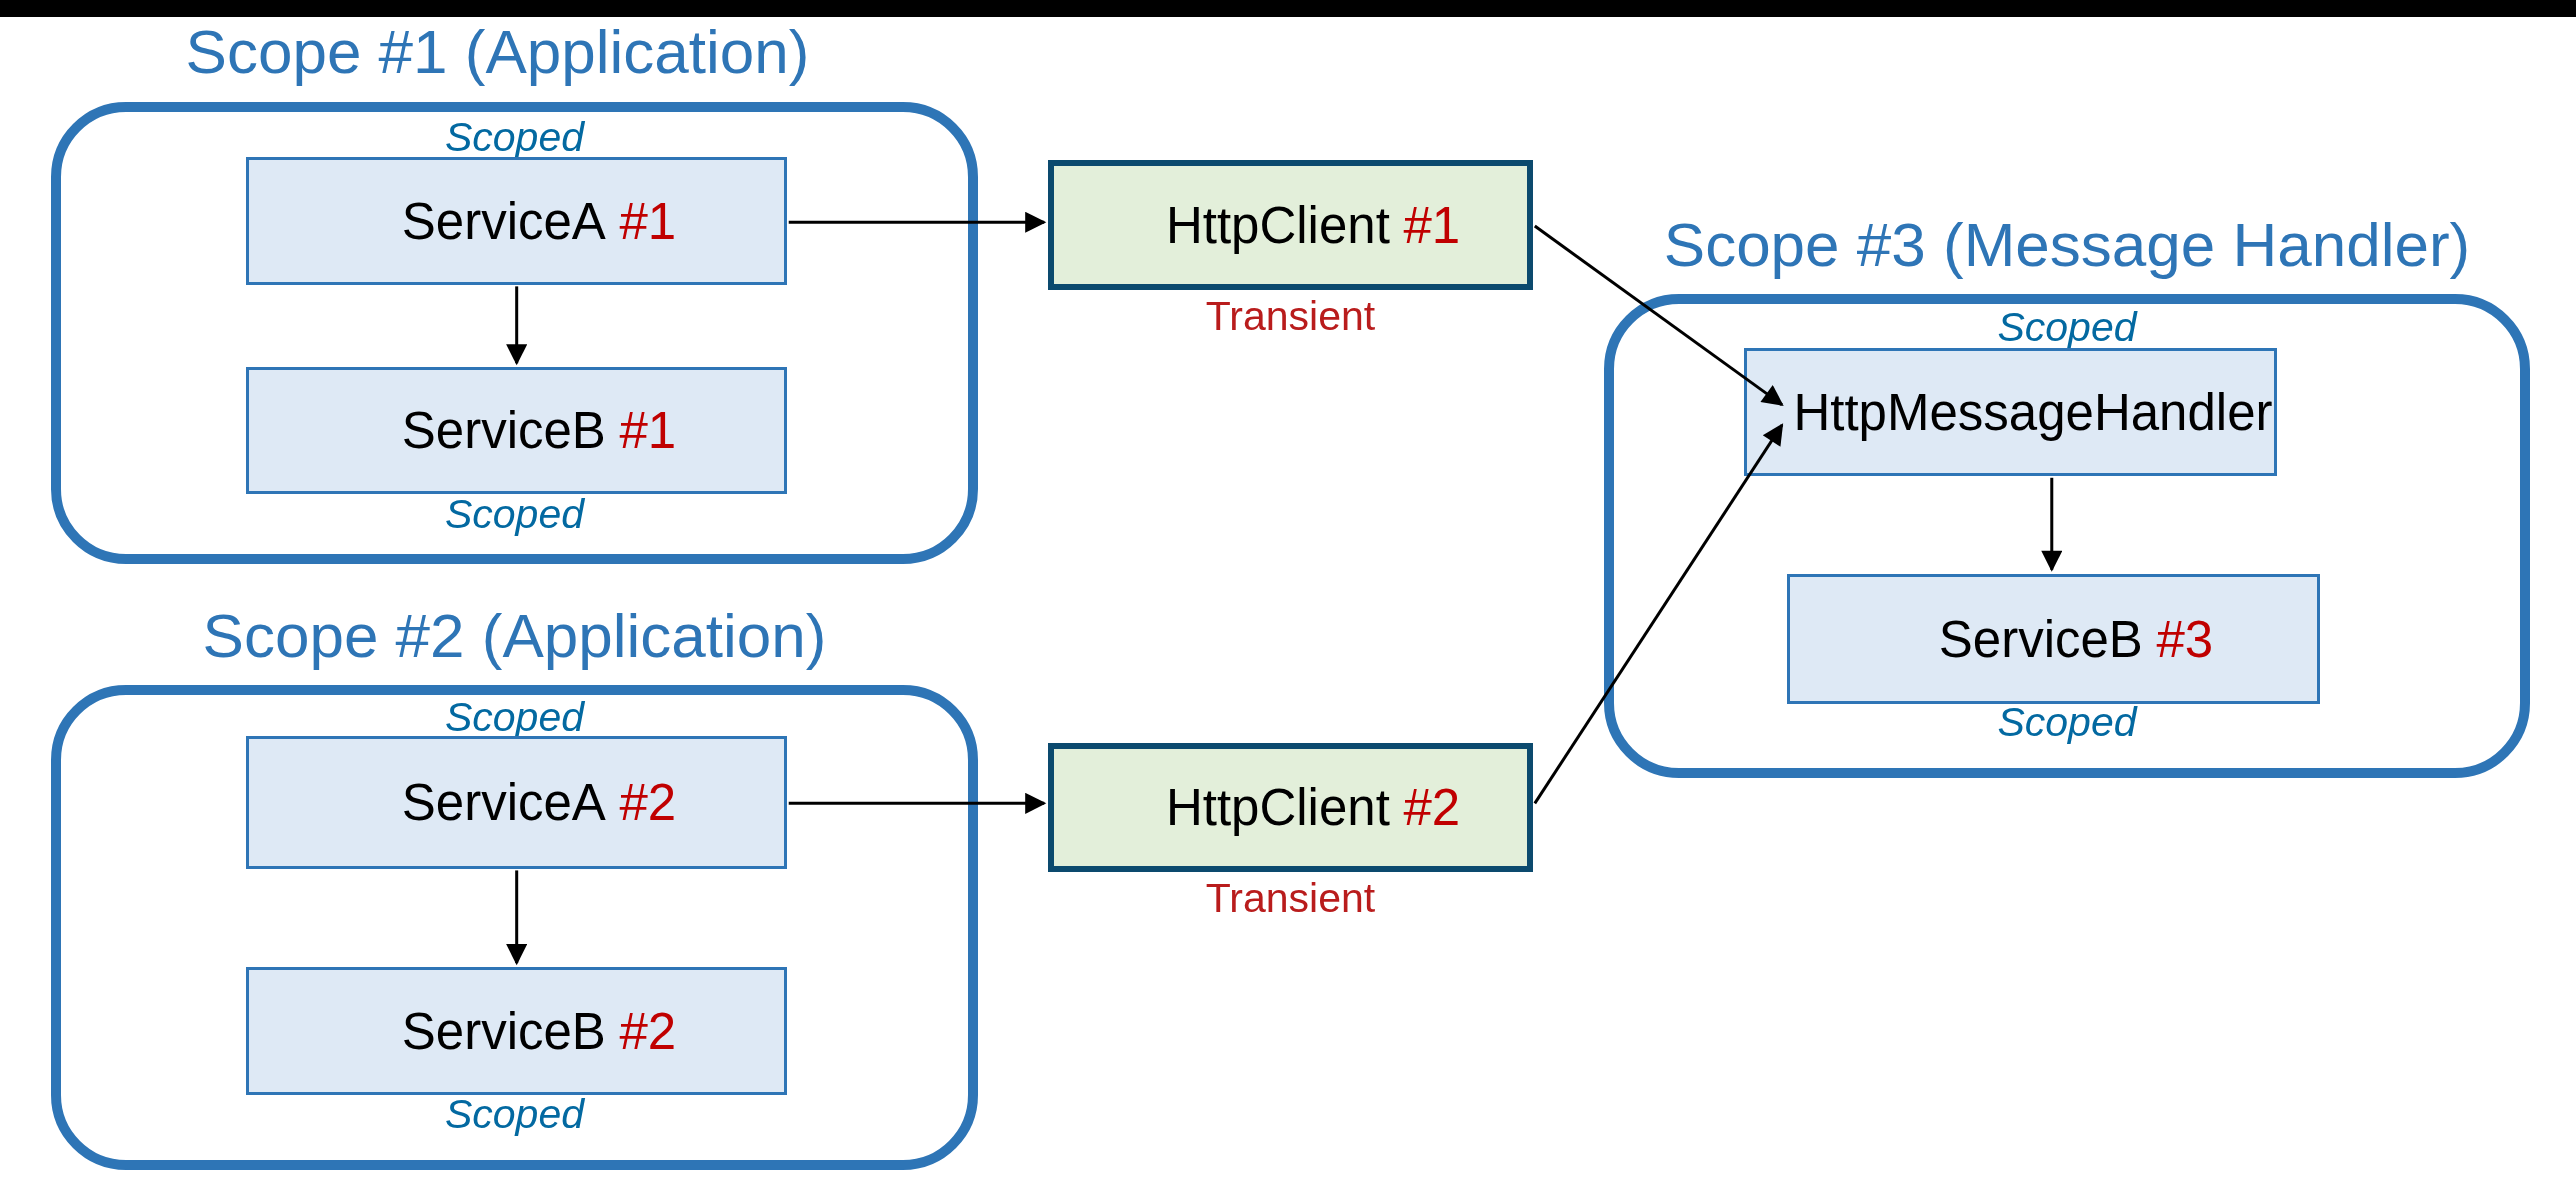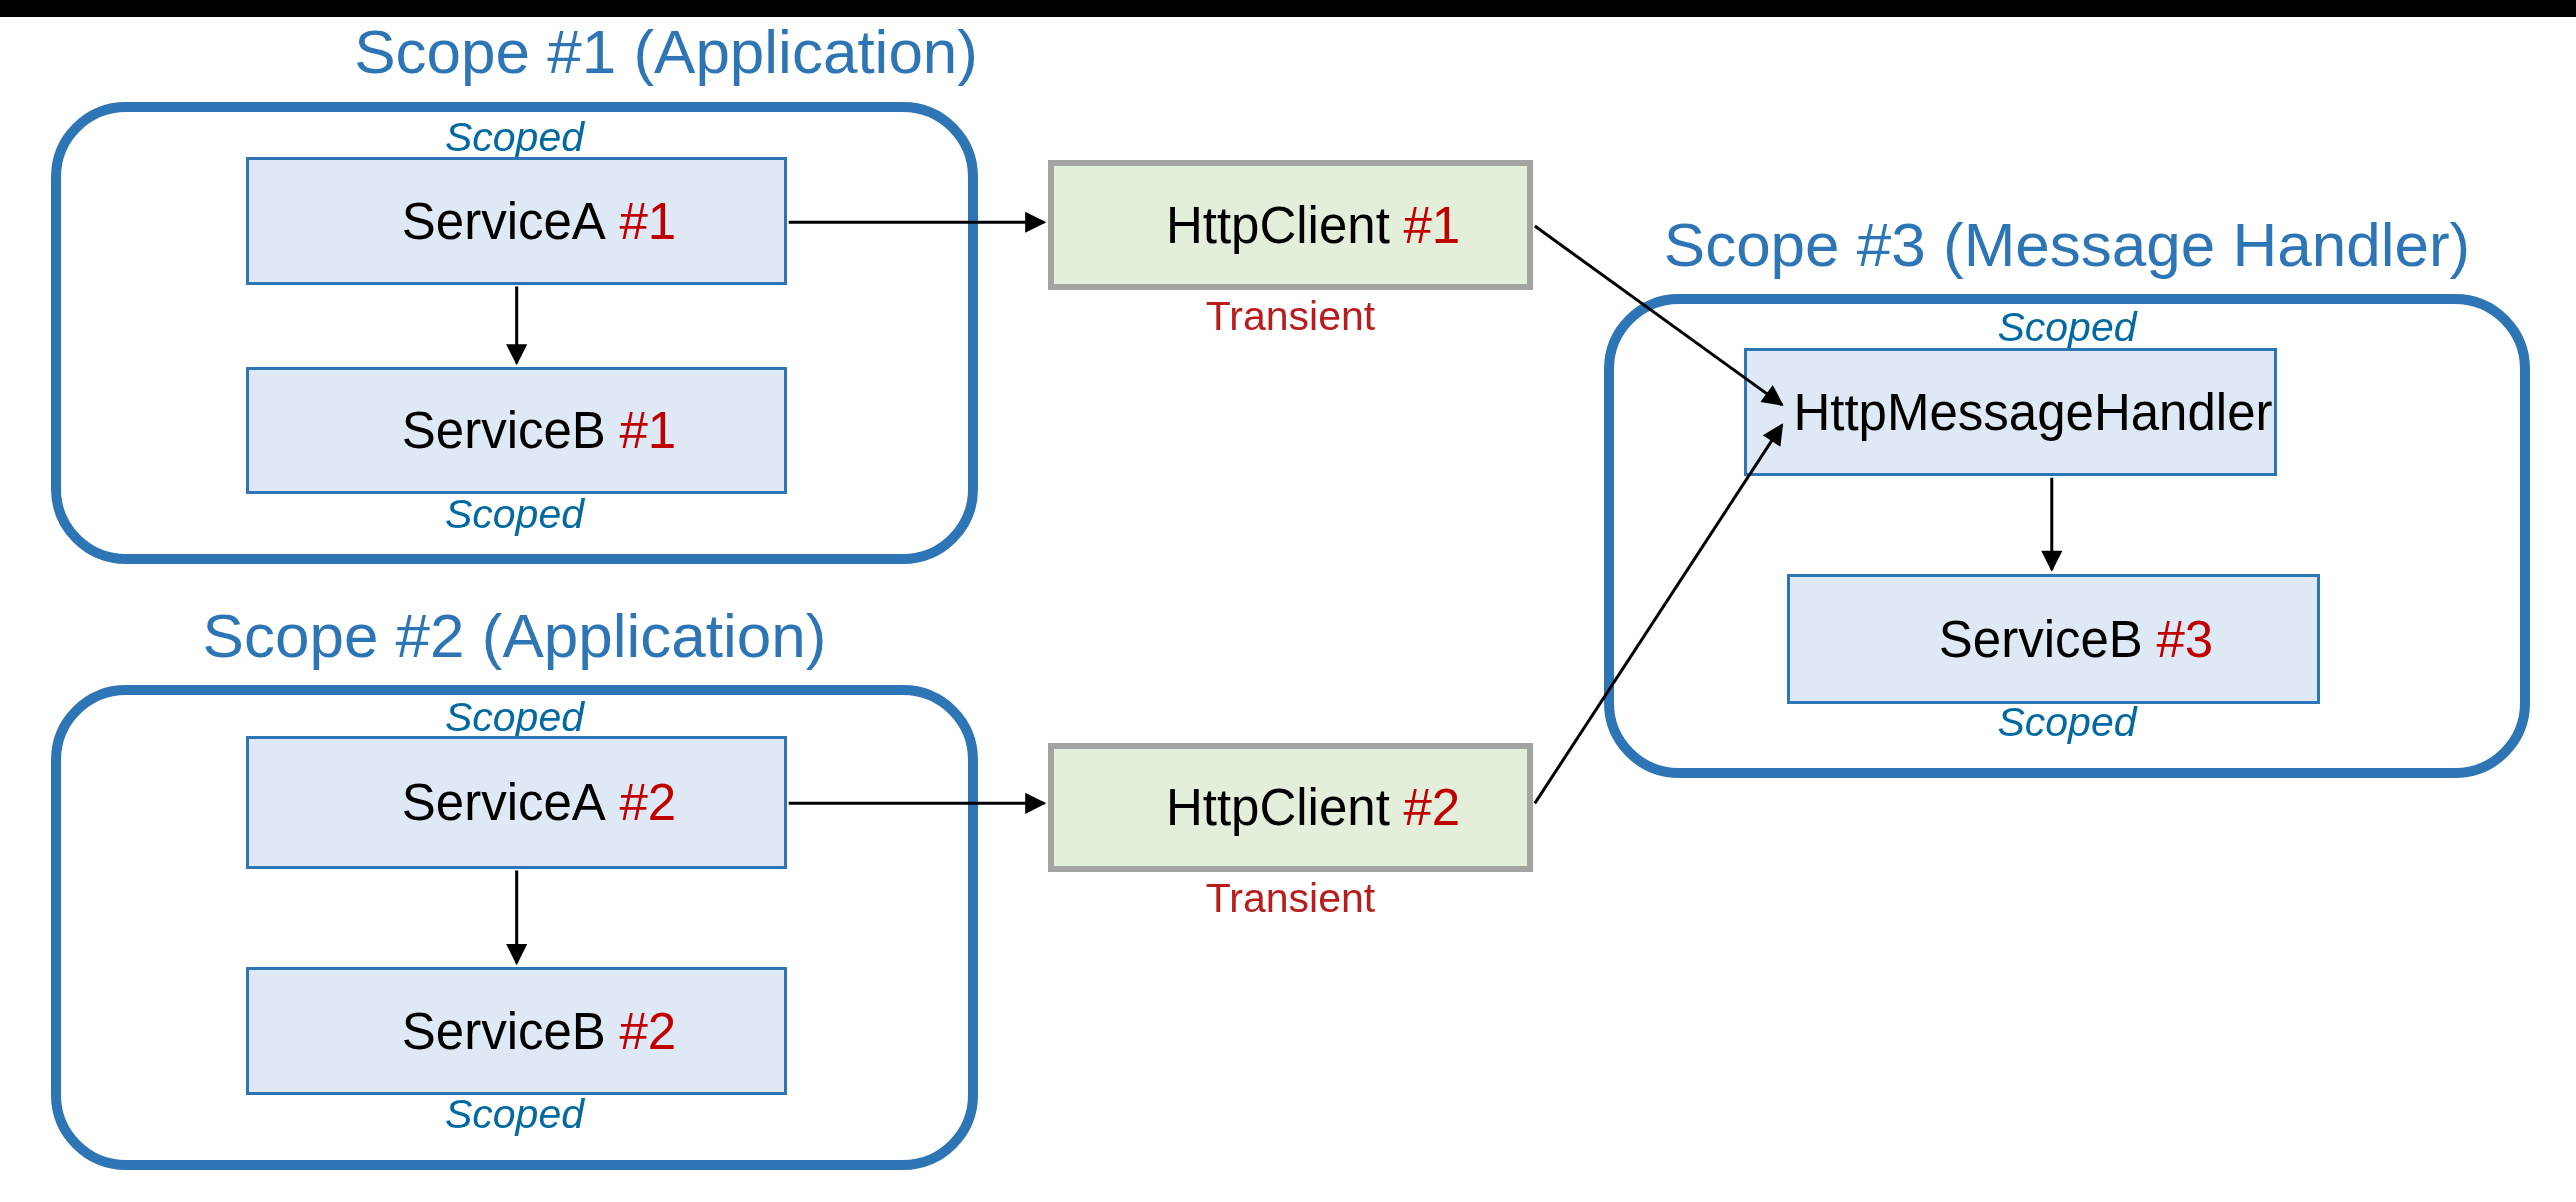--- a/index.html
+++ b/index.html
@@ -63,41 +63,41 @@
     color: #000000;
     white-space: nowrap;
     padding-left: 45px;
   }
   .node-blue {
     background: #dee9f5;
     border: 3.8px solid #2e75b6;
   }
   .node-green {
     background: #e3efda;
-    border: 6px solid #a3a3a3;
+    border: 6px solid #0c4a6e;
   }
   .num {
     color: #c00000;
     margin-left: 13.6px;
   }
   .num:empty { margin-left: 0; }
   svg.arrows {
     position: absolute;
     left: 0; top: 0;
     pointer-events: none;
   }
 </style>
 </head>
 <body>
 
 <div class="canvas">
 
   <div class="topbar"></div>
 
-  <div class="scope-title" style="left:51px; top:18px; width:927px;text-align:right;">Scope #1 (Application)</div>
+  <div class="scope-title" style="left:34px; top:18px; width:927px;">Scope #1 (Application)</div>
   <div class="scope" style="left:51px; top:102px; width:927px; height:462px;"></div>
   <div class="scoped-label" style="left:51px; top:115px; width:927px;">Scoped</div>
   <div class="node node-blue" style="left:246px; top:157px; width:541px; height:128px;">
     <span>ServiceA</span>
     <span class="num">#1</span>
   </div>
   <div class="node node-blue" style="left:246px; top:367px; width:541px; height:127px;">
     <span>ServiceB</span>
     <span class="num">#1</span>
   </div>

